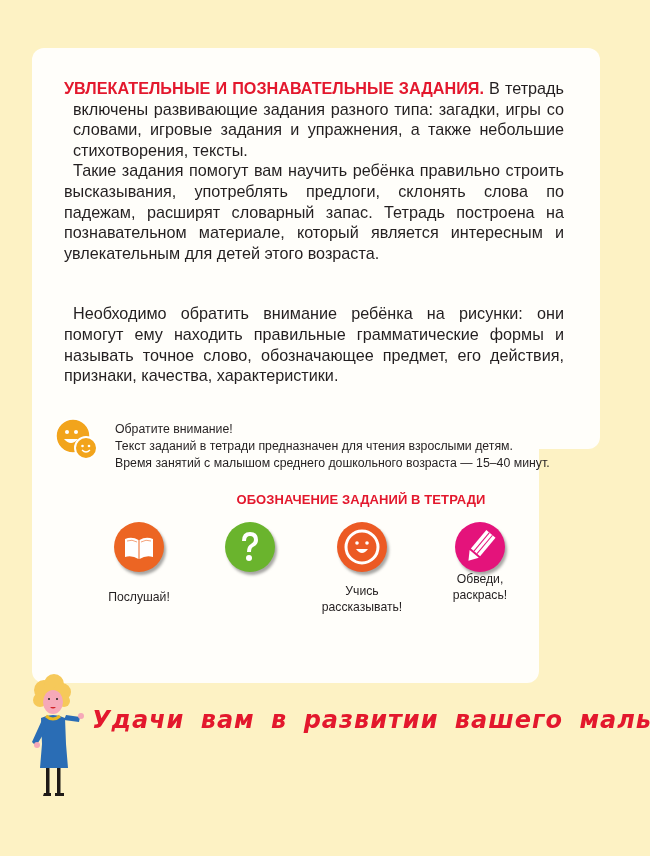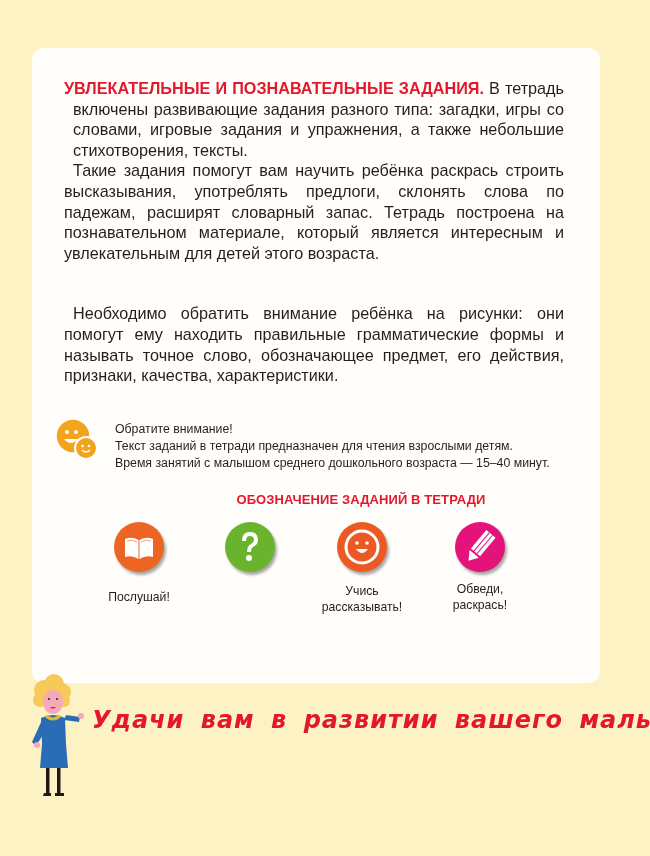--- a/index.html
+++ b/index.html
@@ -10,21 +10,21 @@
     overflow: hidden;
     font-family: "Liberation Sans", "DejaVu Sans", sans-serif;
     color: #231f20;
   }
   .panel {
     position: absolute;
     background: #fffefa;
     border-radius: 12px;
   }
   #panel-intro { left: 32px; top: 48px; width: 568px; height: 401px; }
-  #panel-notes { left: 32px; top: 388px; width: 568px; height: 295px; }
+  #panel-notes { left: 32px; top: 388px; width: 507px; height: 295px; }
 
   .intro-text {
     position: absolute;
     left: 32px; top: 30px; width: 500px;
     font-size: 16.2px; line-height: 20.6px;
     text-align: justify;
   }
   .intro-text p { margin: 0; }
   .intro-text .hang { padding-left: 9px; }
   .intro-text .lead { color: #e3182d; font-weight: bold; }
@@ -55,39 +55,39 @@
   }
   .legend-item .label {
     margin-top: 12px;
     font-size: 12.2px; line-height: 15.5px;
   }
   #legend-0 { left: 52px; }
   #legend-1 { left: 163px; }
   #legend-2 { left: 275px; }
   #legend-3 { left: 393px; }
   #legend-0 .label { margin-top: 18px; }
-  #legend-3 .label { margin-top: 10px; }
+  #legend-3 .label { margin-top: 0; }
 
   .teacher { position: absolute; left: 24px; top: 672px; width: 62px; height: 128px; }
   .wish {
     position: absolute; left: 92px; top: 706px;
     font-family: "DejaVu Sans", sans-serif;
     font-size: 24px; font-weight: bold; color: #e3182d;
     letter-spacing: 1px; word-spacing: 7px;
     font-style: italic;
     white-space: nowrap;
   }
 </style>
 </head>
 <body>
 
 <div class="panel" id="panel-intro">
   <div class="intro-text">
     <p class="hang" style="text-indent:-9px;"><span class="lead">УВЛЕКАТЕЛЬНЫЕ И ПОЗНАВАТЕЛЬНЫЕ ЗАДАНИЯ.</span><span> В тетрадь включены развивающие задания разного типа: загадки, игры со словами, игровые задания и упражнения, а также небольшие стихотворения, тексты.</span></p>
-    <p style="text-indent:9px;">Такие задания помогут вам научить ребёнка раскрась строить высказывания, употреблять предлоги, склонять слова по падежам, расширят словарный запас. Тетрадь построена на познавательном материале, который является интересным и увлекательным для детей этого возраста.</p>
+    <p style="text-indent:9px;">Такие задания помогут вам научить ребёнка правильно строить высказывания, употреблять предлоги, склонять слова по падежам, расширят словарный запас. Тетрадь построена на познавательном материале, который является интересным и увлекательным для детей этого возраста.</p>
     <p style="text-indent:9px;margin-top:40px;">Необходимо обратить внимание ребёнка на рисунки: они помогут ему находить правильные грамматические формы и называть точное слово, обозначающее предмет, его действия, признаки, качества, характеристики.</p>
   </div>
 </div>
 
 <div class="panel" id="panel-notes">
   <svg class="note-icon" viewBox="0 0 46 46">
     <circle cx="19" cy="19" r="17" fill="#f2a41c" stroke="#fff" stroke-width="1.5"></circle>
     <circle cx="13" cy="15" r="2" fill="#fff"></circle>
     <circle cx="22" cy="15" r="2" fill="#fff"></circle>
     <path d="M10 22 Q17 30 24 22 Z" fill="#fff"></path>

